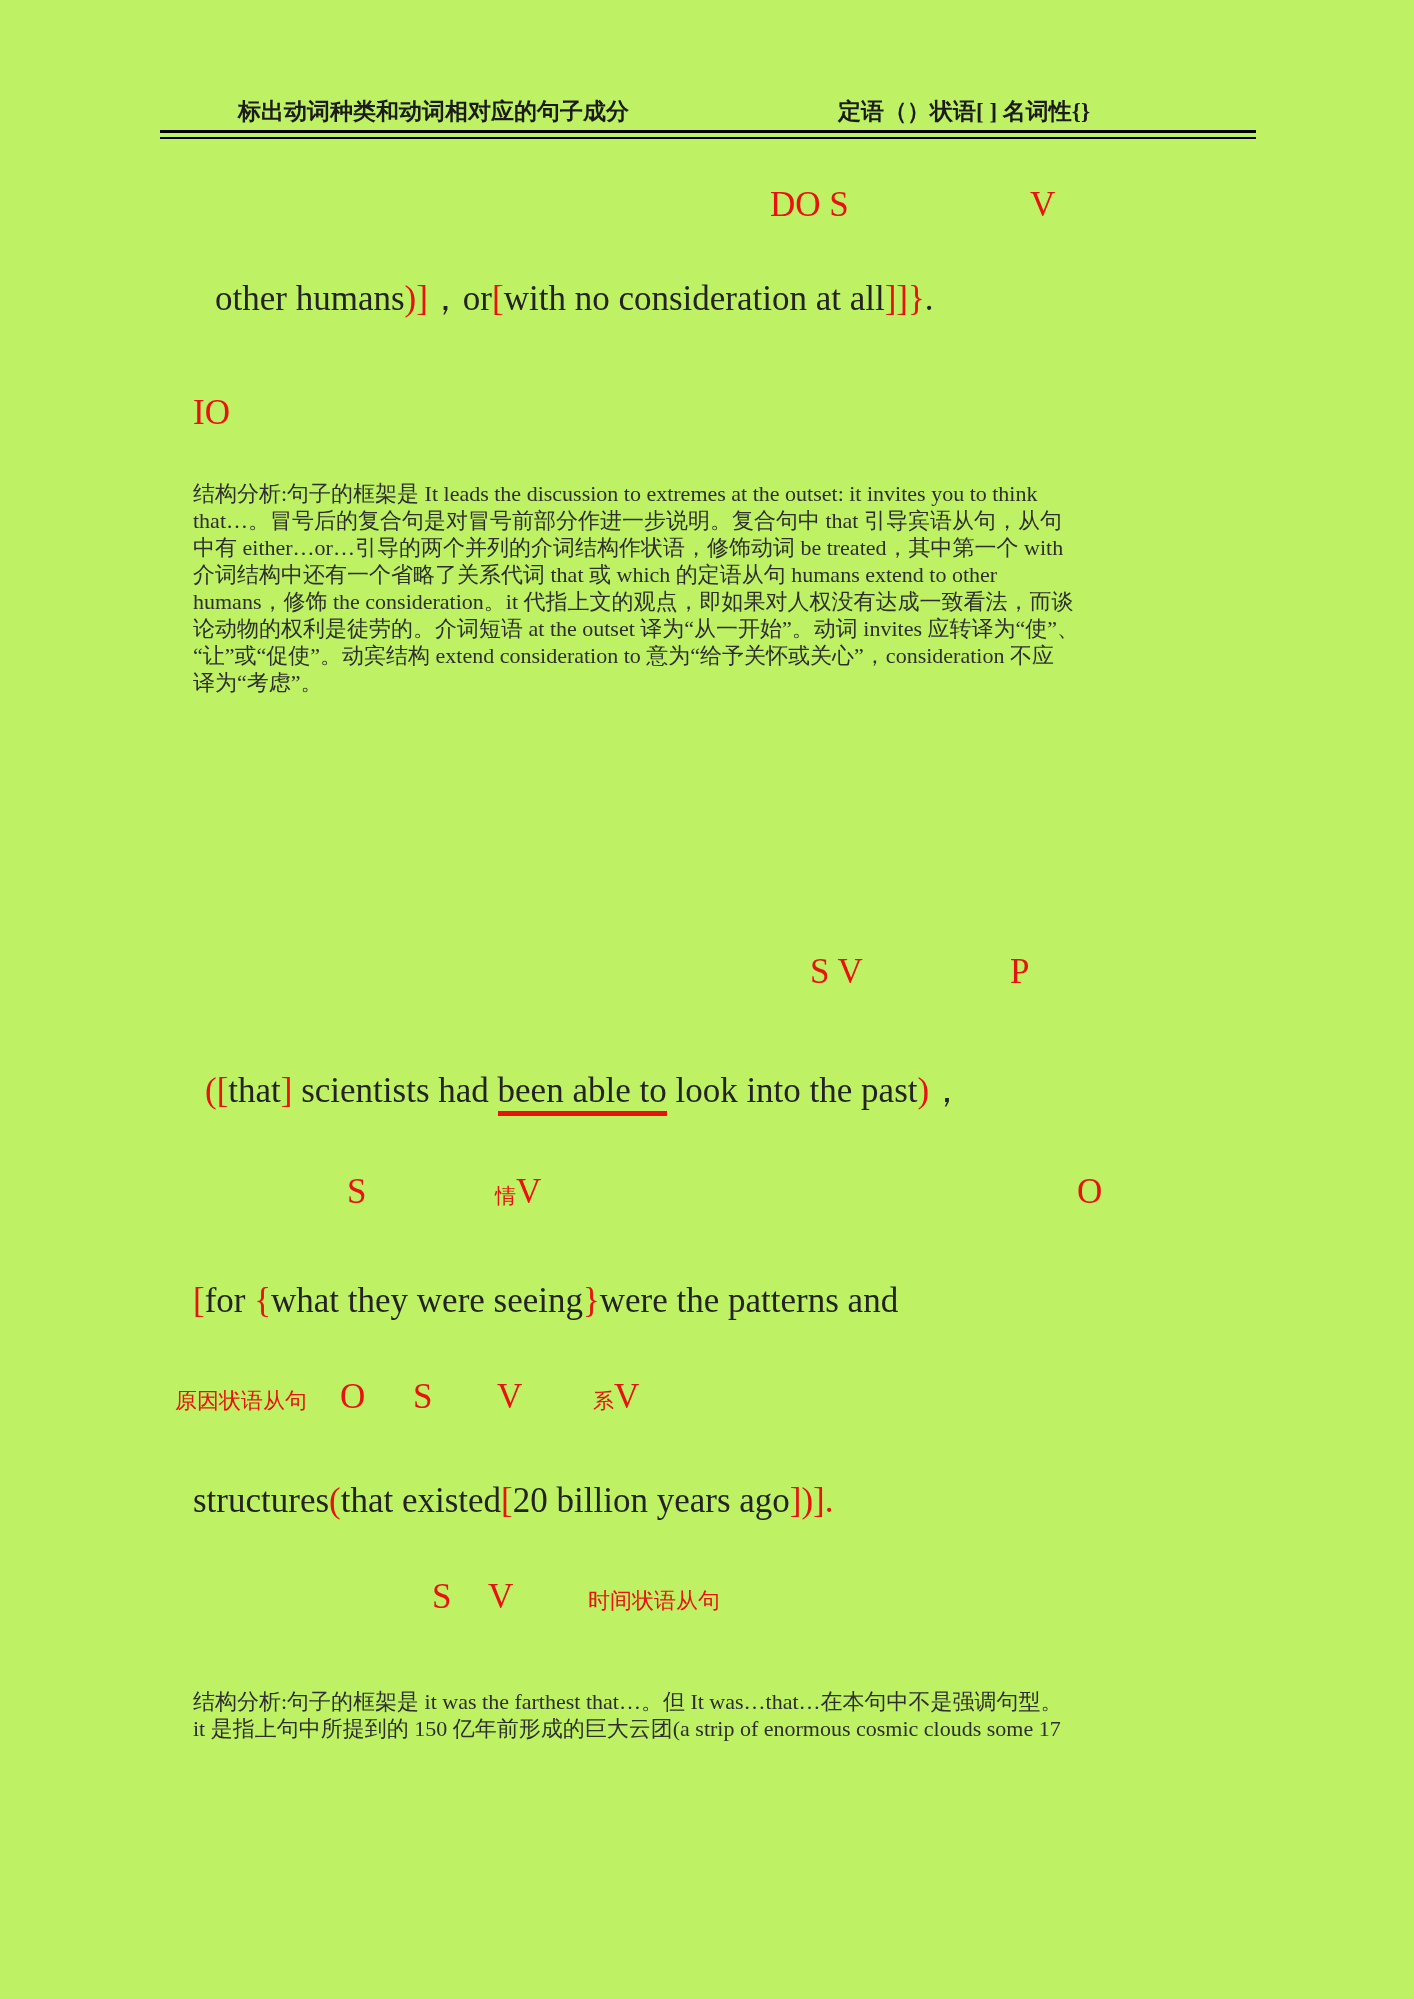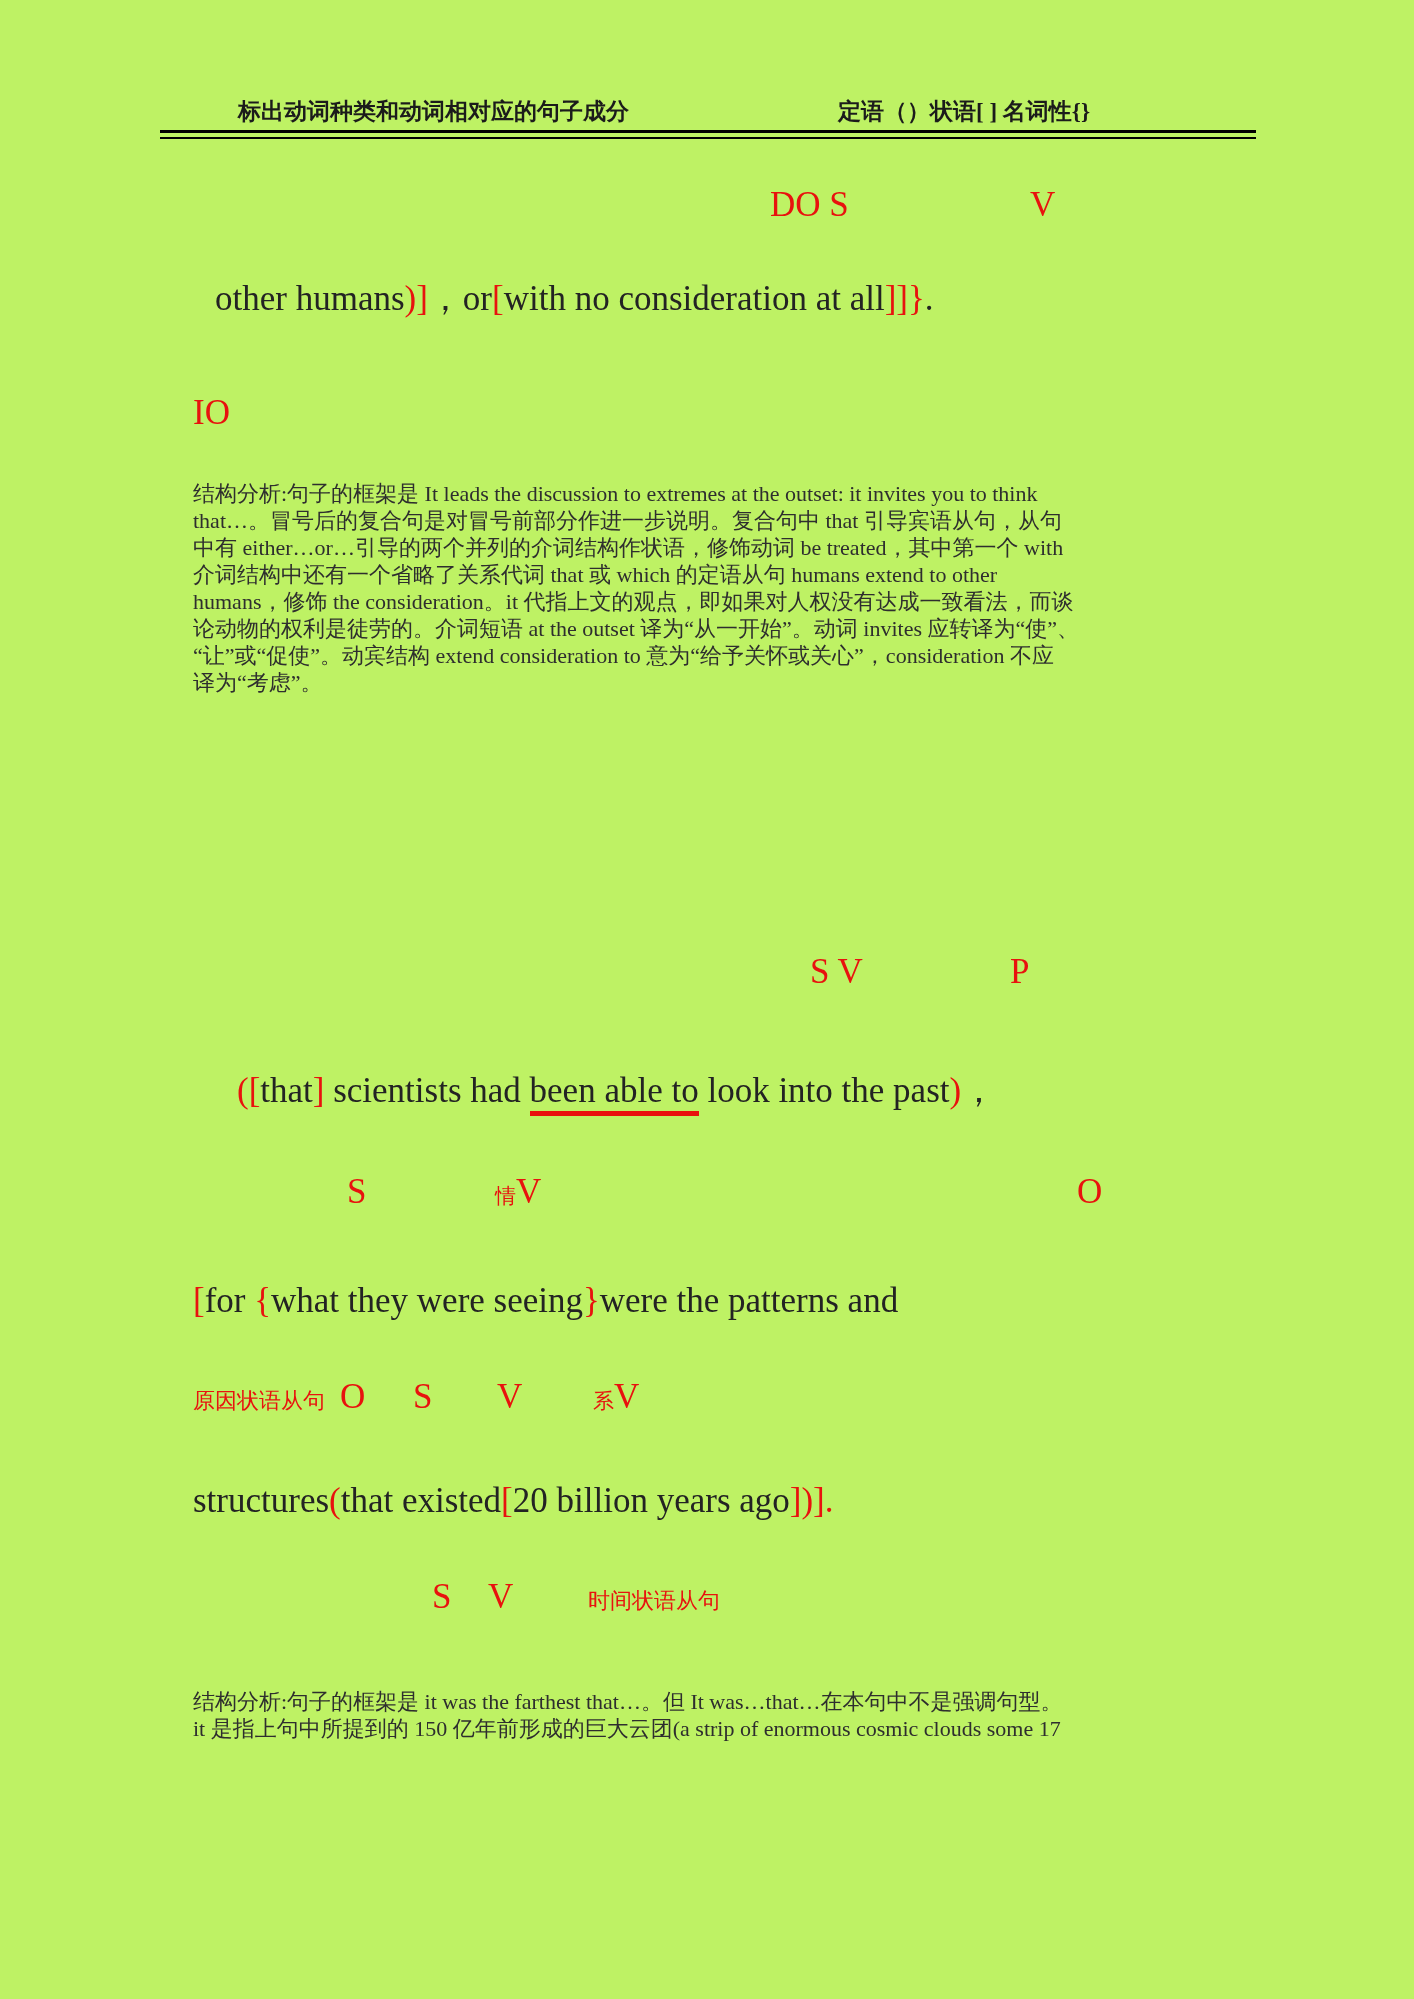--- a/index.html
+++ b/index.html
@@ -53,29 +53,29 @@
 介词结构中还有一个省略了关系代词 that 或 which 的定语从句 humans extend to other
 humans，修饰 the consideration。it 代指上文的观点，即如果对人权没有达成一致看法，而谈
 论动物的权利是徒劳的。介词短语 at the outset 译为“从一开始”。动词 invites 应转译为“使”、
 “让”或“促使”。动宾结构 extend consideration to 意为“给予关怀或关心”，consideration 不应
 译为“考虑”。</div>
 
 
   <div class="ann" style="left:810px; top:954px;">S V</div>
   <div class="ann" style="left:1010px; top:954px;">P</div>
 
-  <div class="bold-line" style="left:205px; top:1071px;margin-left:32px;"><span class="red">([</span><span>that</span><span class="red">]</span><span> scientists had </span><span class="u-red">been able to</span><span> look into the past</span><span class="red">)</span><span>，</span></div>
+  <div class="bold-line" style="left:205px; top:1071px;"><span class="red">([</span><span>that</span><span class="red">]</span><span> scientists had </span><span class="u-red">been able to</span><span> look into the past</span><span class="red">)</span><span>，</span></div>
 
   <div class="ann" style="left:347px; top:1174px;">S</div>
   <div class="ann" style="left:495px; top:1174px;"><span class="ann-small">情</span><span>V</span></div>
   <div class="ann" style="left:1077px; top:1174px;">O</div>
 
   <div class="bold-line" style="left:193px; top:1281px;"><span class="red">[</span><span>for </span><span class="red">{</span><span>what they were seeing</span><span class="red">}</span><span>were the patterns and</span></div>
 
-  <div class="ann ann-label" style="left:193px; top:1390px;">原因状语从句</div>
+  <div class="ann ann-label" style="left:175px; top:1390px;">原因状语从句</div>
   <div class="ann" style="left:340px; top:1379px;">O</div>
   <div class="ann" style="left:413px; top:1379px;">S</div>
   <div class="ann" style="left:497px; top:1379px;">V</div>
   <div class="ann" style="left:593px; top:1379px;"><span class="ann-small">系</span><span>V</span></div>
 
   <div class="bold-line" style="left:193px; top:1481px;"><span>structures</span><span class="red">(</span><span>that existed</span><span class="red">[</span><span>20 billion years ago</span><span class="red">])].</span></div>
 
   <div class="ann" style="left:432px; top:1579px;">S</div>
   <div class="ann" style="left:488px; top:1579px;">V</div>
   <div class="ann ann-label" style="left:588px; top:1590px;">时间状语从句</div>

